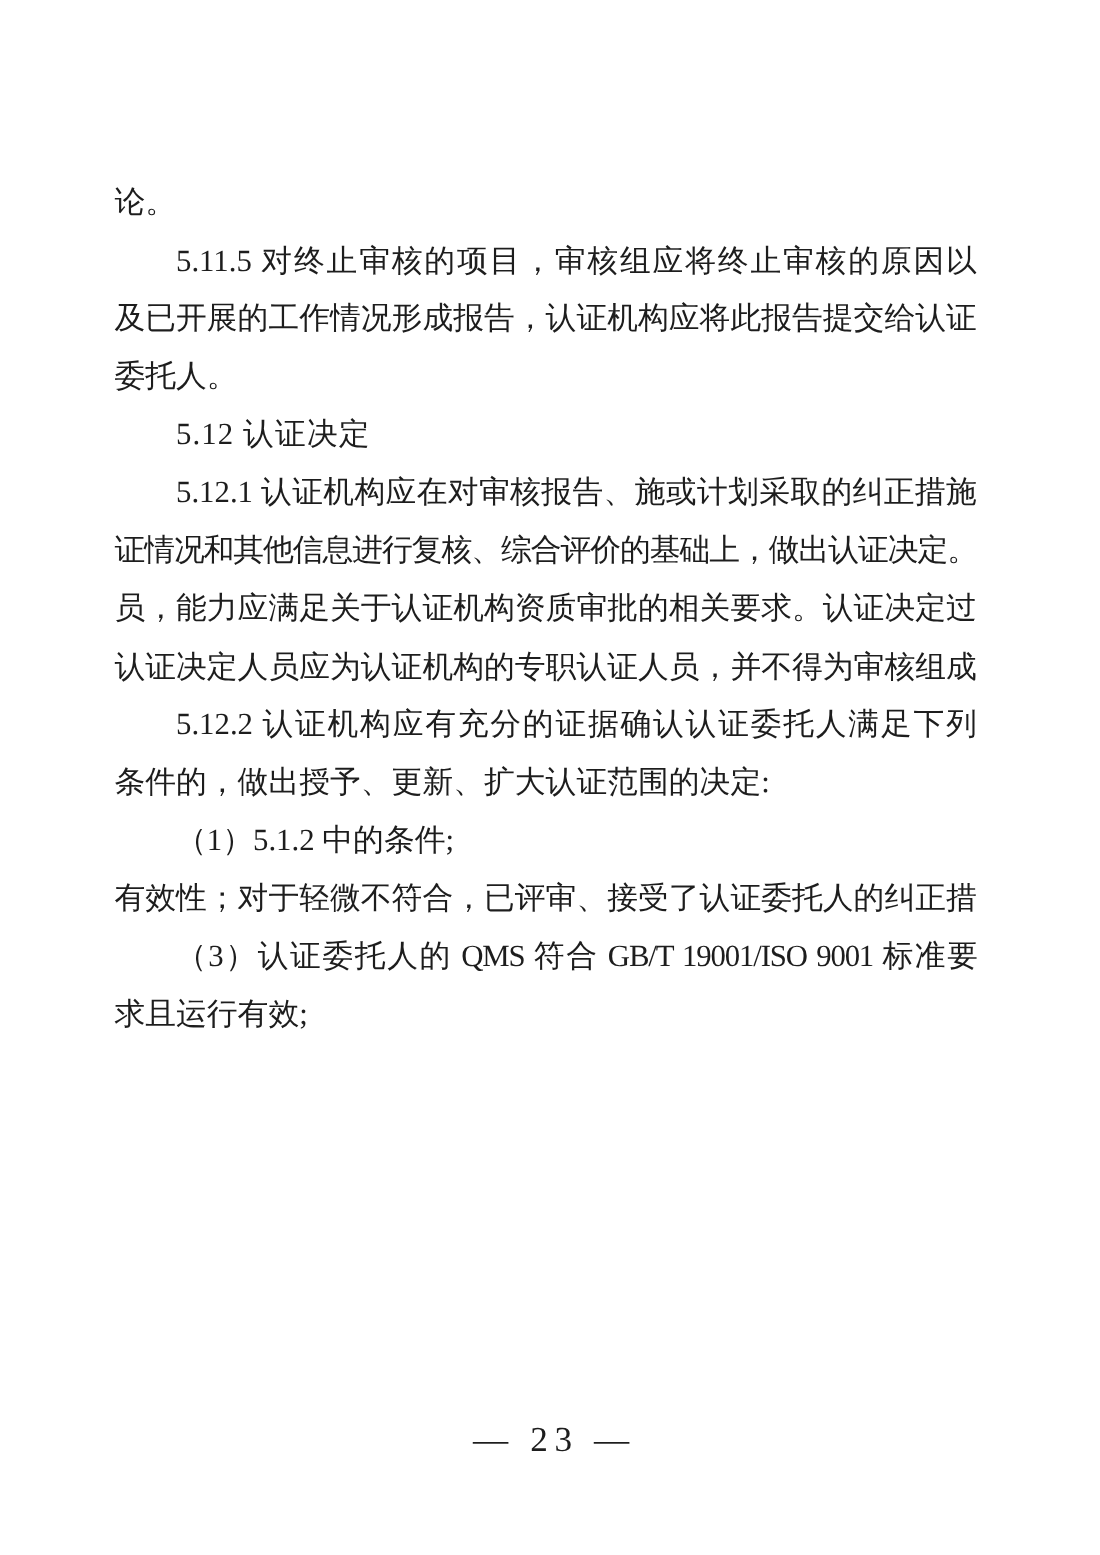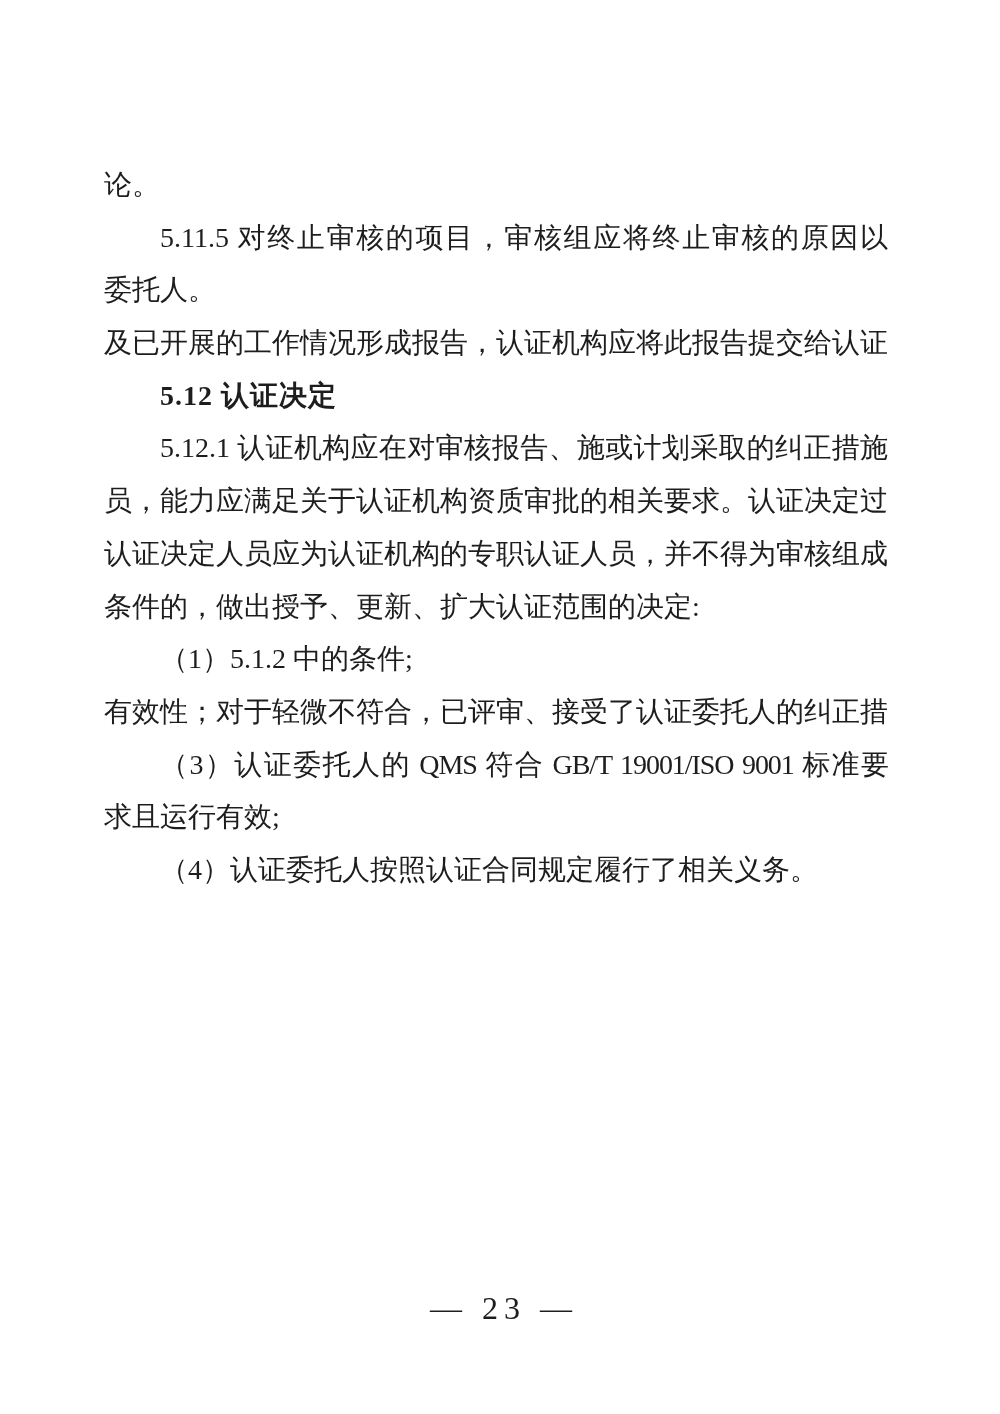--- a/index.html
+++ b/index.html
@@ -39,21 +39,21 @@
     text-align: justify;
     text-align-last: justify;
   }
   .line.indent {
     text-indent: 56px;
   }
   .line.squeeze {
     letter-spacing: -1.05px;
   }
   .paragraph.heading .line {
-    font-weight: 700;
+    font-weight: 400;
     letter-spacing: 1px;
   }
   .footer {
     position: absolute;
     top: 1288px;
     left: 4px;
     width: 100%;
     text-align: center;
     font-size: 32px;
     line-height: 40px;
@@ -64,42 +64,41 @@
 </head>
 <body>
 
 <div class="page">
   <div class="content">
       <div class="paragraph">
         <div class="line">论。</div>
       </div>
       <div class="paragraph">
         <div class="line indent fill">5.11.5 对终止审核的项目，审核组应将终止审核的原因以</div>
+        <div class="line fill">及已开展的工作情况形成报告，认证机构应将此报告提交给认证</div>
         <div class="line">委托人。</div>
-        <div class="line fill">及已开展的工作情况形成报告，认证机构应将此报告提交给认证</div>
       </div>
       <div class="paragraph heading">
         <div class="line indent">5.12 认证决定</div>
       </div>
       <div class="paragraph">
         <div class="line indent fill">5.12.1 认证机构应在对审核报告、施或计划采取的纠正措施</div>
+        <div class="line fill squeeze">证情况和其他信息进行复核、综合评价的基础上，做出认证决定。</div>
         <div class="line fill">员，能力应满足关于认证机构资质审批的相关要求。认证决定过</div>
         <div class="line fill">认证决定人员应为认证机构的专职认证人员，并不得为审核组成</div>
       </div>
       <div class="paragraph">
+        <div class="line indent fill">5.12.2 认证机构应有充分的证据确认认证委托人满足下列</div>
         <div class="line">条件的，做出授予、更新、扩大认证范围的决定:</div>
       </div>
       <div class="paragraph">
         <div class="line indent">（1）5.1.2 中的条件;</div>
       </div>
       <div class="paragraph">
         <div class="line fill">有效性；对于轻微不符合，已评审、接受了认证委托人的纠正措</div>
       </div>
       <div class="paragraph">
         <div class="line indent fill squeeze">（3）认证委托人的 QMS 符合 GB/T 19001/ISO 9001 标准要</div>
         <div class="line">求且运行有效;</div>
       </div>
-      <div class="paragraph">
-        <div class="line indent">（4）认证委托人按照认证合同规定履行了相关义务。</div>
-      </div>
     </div>
   <div class="footer">— 23 —</div>
 </div>
 
 </body></html>

